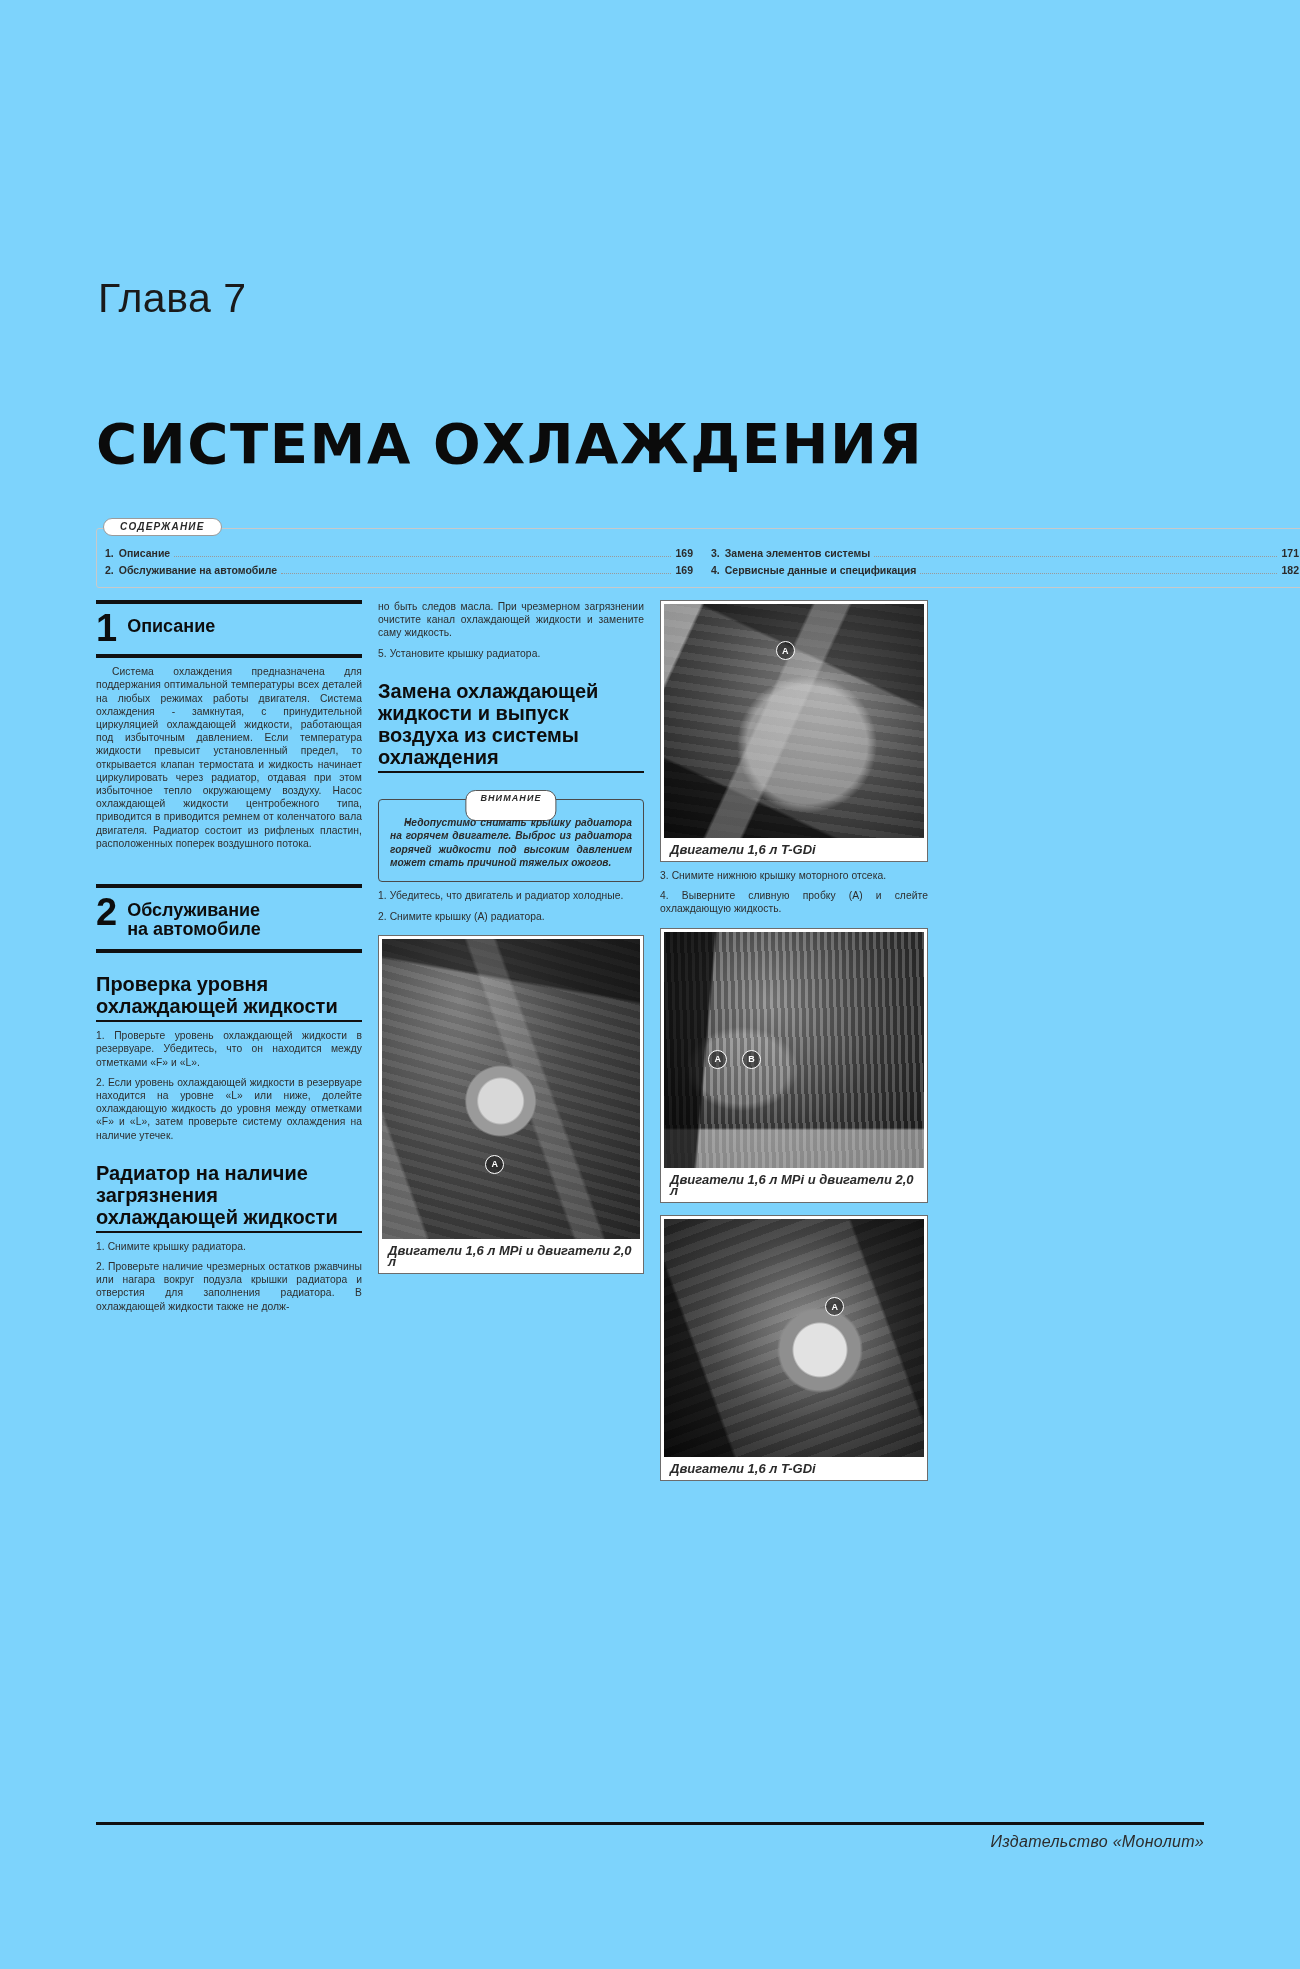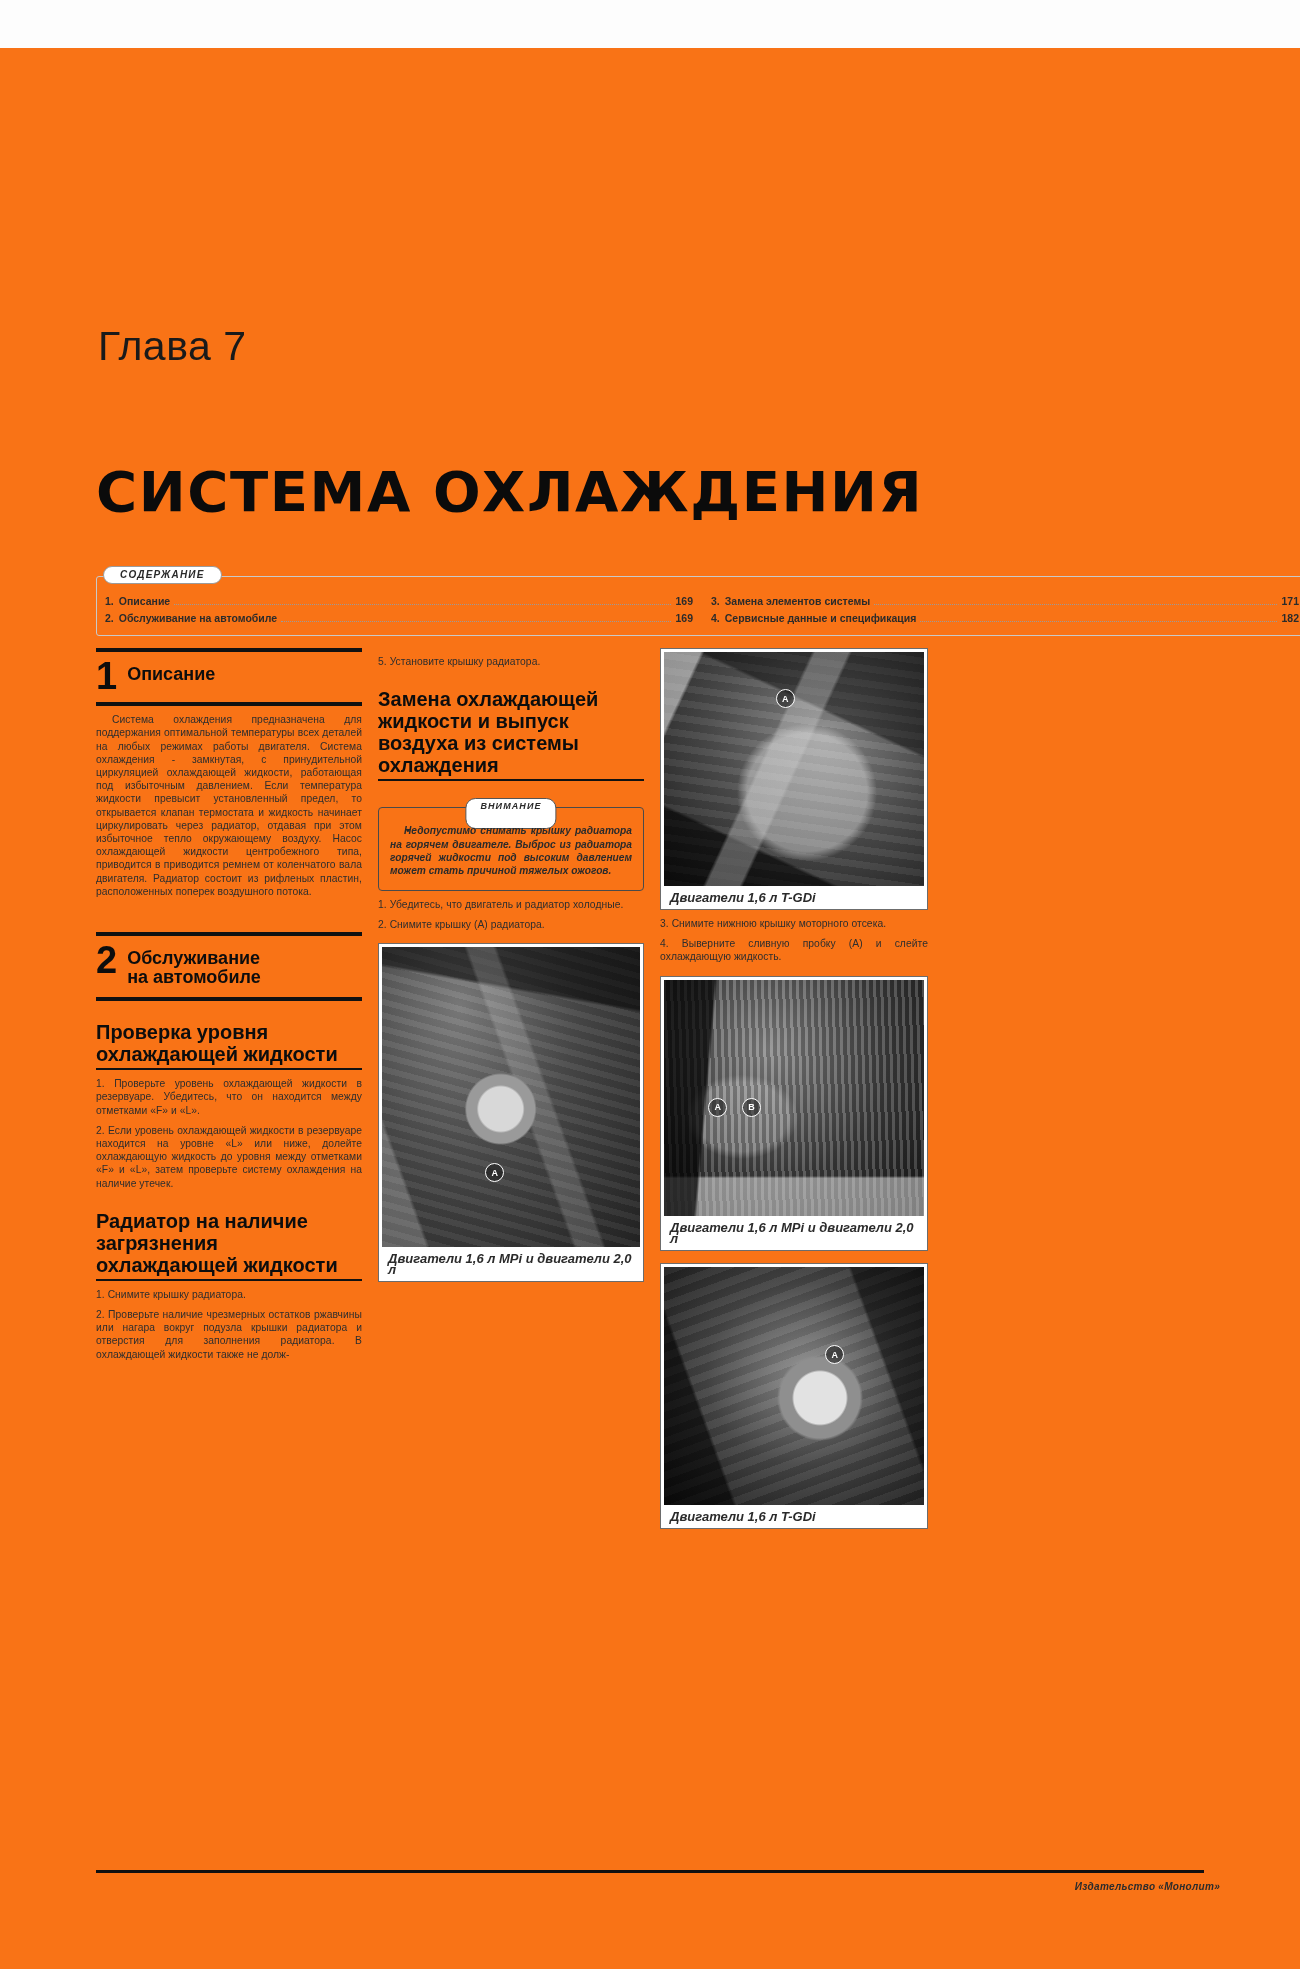--- a/index.html
+++ b/index.html
@@ -11,22 +11,21 @@
   }
   .page{
     position:relative;
     width:1300px;height:1969px;
     background:#fdfdfd;
     box-sizing:border-box;
   }
   .sheet{
     position:absolute;
     left:0;top:0;right:0;bottom:0;
-    background:#f97316;
-    margin-top:48px;
+    background:#7dd3fc;
   }
 
   
   .chapter-label{
     position:absolute;left:98px;top:275px;
     font-size:41px;font-weight:400;letter-spacing:0.5px;color:#1a1a1a;
   }
   .chapter-title{
     position:absolute;left:96px;top:412px;
     font-size:55px;font-weight:bold;letter-spacing:1.5px;
@@ -173,22 +172,22 @@
     display:flex;align-items:center;justify-content:center;
     font-family:"Liberation Sans",sans-serif;
   }
 
   
   .footer-rule{
     position:absolute;left:96px;top:1822px;width:1108px;
     border-top:3px solid #111;height:0;
   }
   .footer-text{
-    position:absolute;right:80px;top:1833px;
-    font-size:10px;font-weight:bold;font-style:italic;
+    position:absolute;right:96px;top:1833px;
+    font-size:16px;font-weight:normal;font-style:italic;
     color:#2c2c2c;letter-spacing:0.3px;
   }
 </style>
 </head>
 <body>
 
 <div class="page">
  <div class="sheet">
 
   <div class="chapter-label">Глава 7</div>
@@ -267,20 +266,21 @@
         <span>загрязнения</span><br>
         <span>охлаждающей жидкости</span>
       </div>
       <div class="sub-rule"></div>
       <p class="body">1. Снимите крышку радиатора.</p>
       <p class="body">2. Проверьте наличие чрезмерных остатков ржавчины или нагара вокруг подузла крышки радиатора и отверстия для заполнения радиатора. В охлаждающей жидкости также не долж-</p>
     </div>
   </div>
 
   <div class="col col-2">
+    <p class="body" style="margin-top:0">но быть следов масла. При чрезмерном загрязнении очистите канал охлаждающей жидкости и замените саму жидкость.</p>
     <p class="body">5. Установите крышку радиатора.</p>
 
     <div class="sub-wrap">
       <div class="sub-head">
         <span>Замена охлаждающей</span><br>
         <span>жидкости и выпуск</span><br>
         <span>воздуха из системы</span><br>
         <span>охлаждения</span>
       </div>
       <div class="sub-rule"></div>

